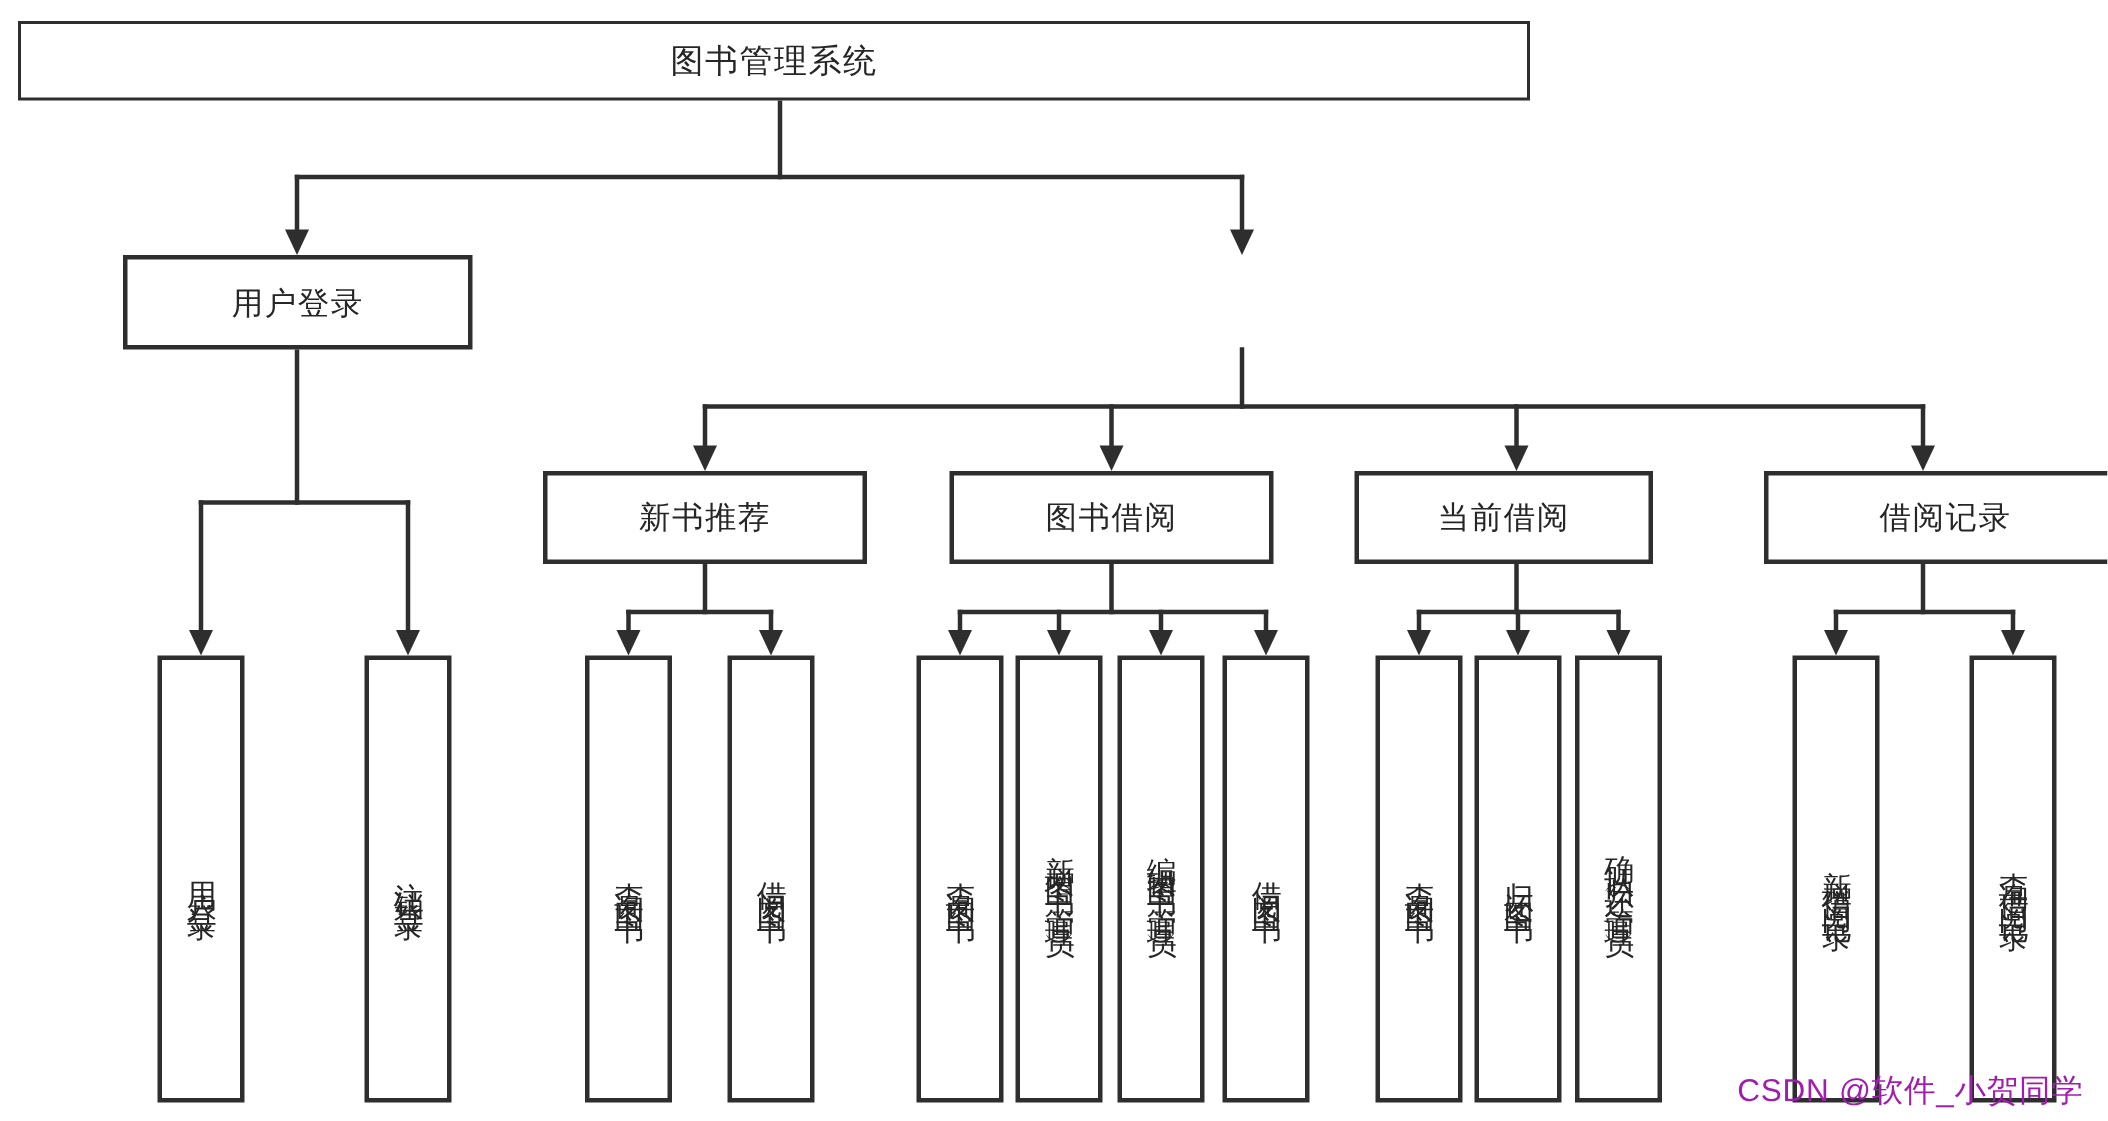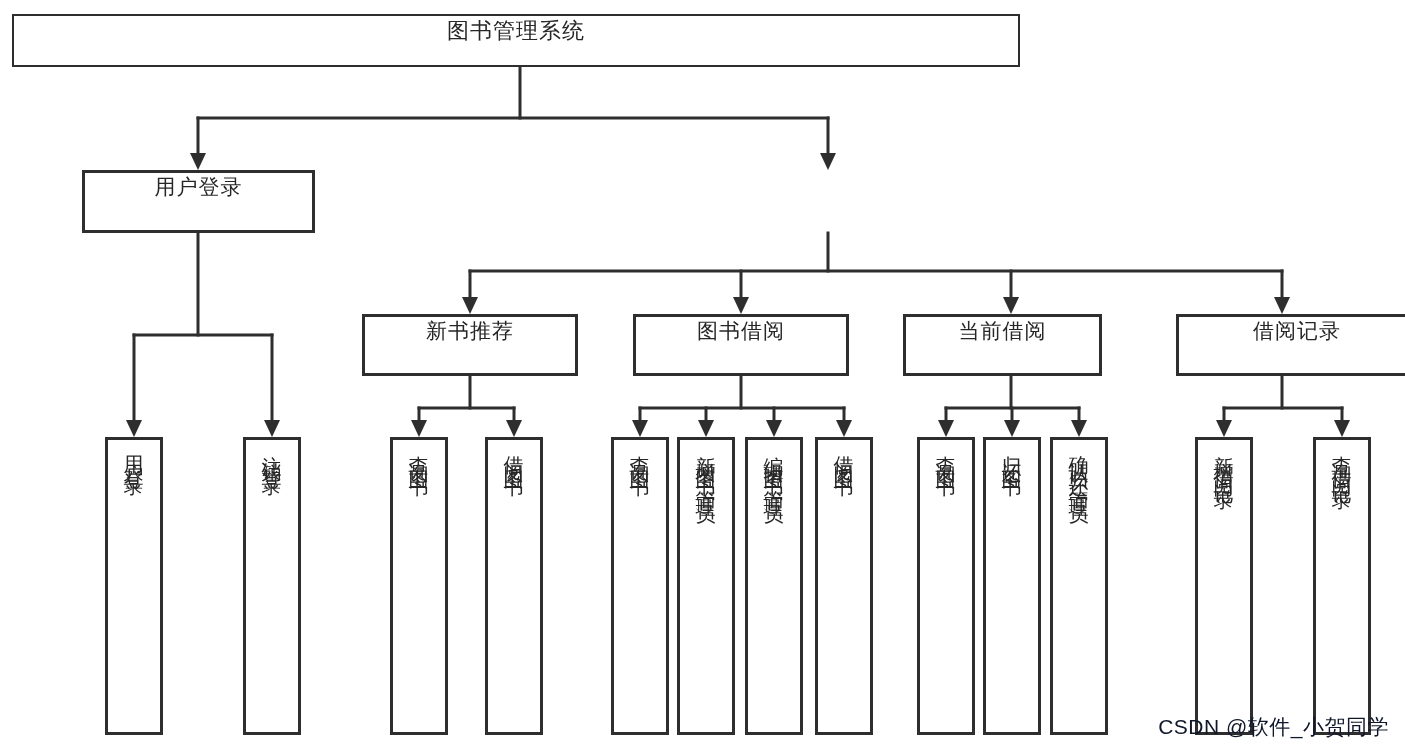--- a/index.html
+++ b/index.html
@@ -22,21 +22,21 @@
     width: 1405px;
     height: 747px;
     z-index: 1;
   }
   .box {
     position: absolute;
     box-sizing: border-box;
     background: #ffffff;
     border: 3px solid #2e2e2e;
     display: flex;
-    align-items: flex-start;
+    align-items: center;
     justify-content: center;
     z-index: 2;
     color: #262626;
   }
   .box.lvl1 {
     left: 12px; top: 14px; width: 1008px; height: 53px;
     border-width: 2px;
     font-size: 22px;
   }
   .box.lvl2 {
@@ -60,21 +60,21 @@
   }
   .htext {
     letter-spacing: 1px;
   }
   #watermark {
     position: absolute;
     right: 16px;
     bottom: 6px;
     z-index: 3;
     font-size: 21px;
-    color: #0f172a;
+    color: #a21caf;
     letter-spacing: 0.5px;
   }
 </style>
 </head>
 <body>
 
 <div id="stage">
 
   <svg id="connectors" viewBox="0 0 1405 747" xmlns="http://www.w3.org/2000/svg">
     <g stroke="#2e2e2e" stroke-width="3" fill="none" stroke-linecap="square">

